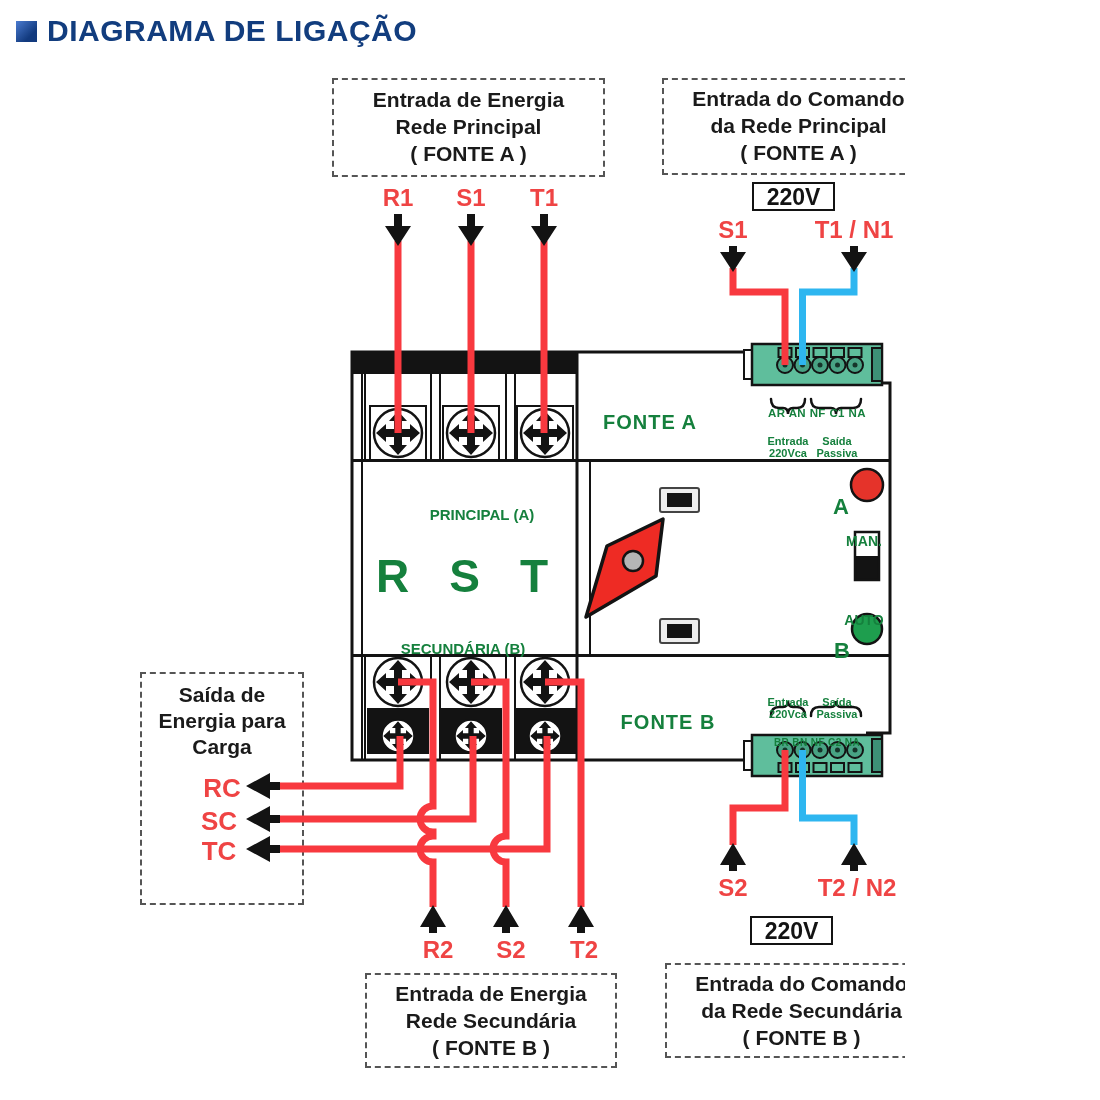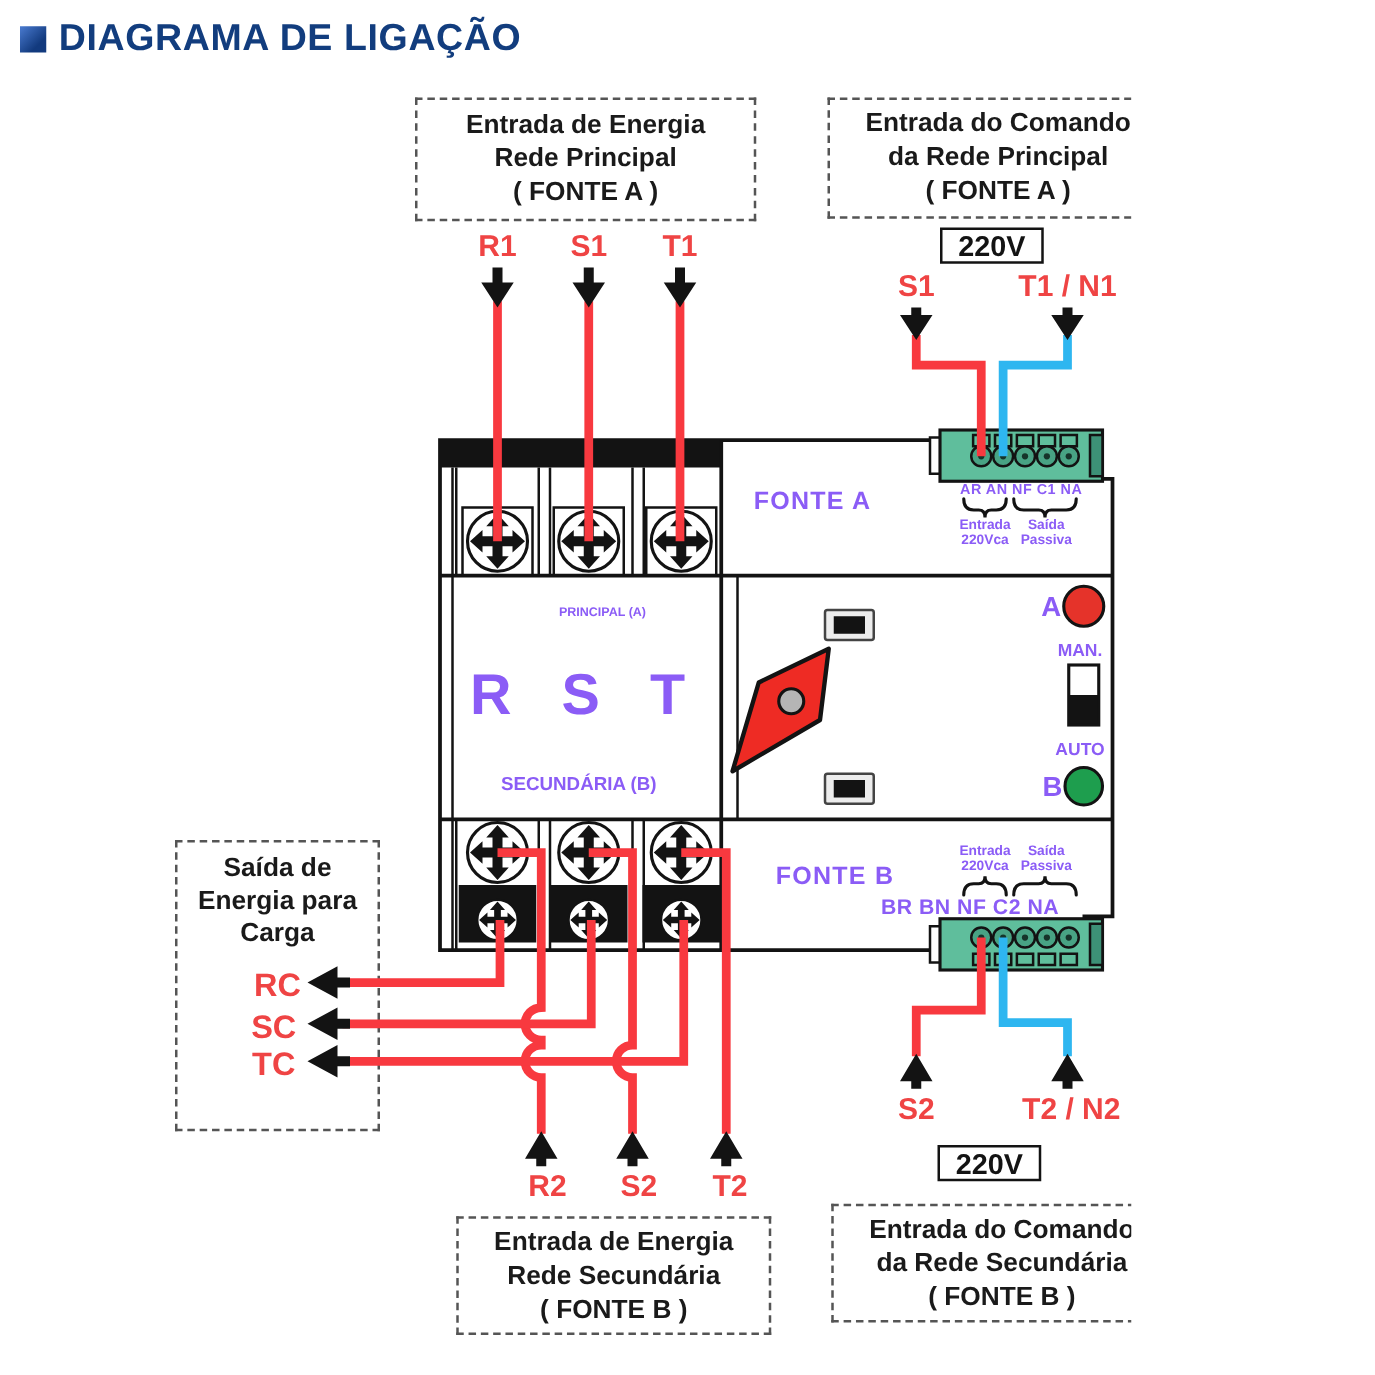--- a/index.html
+++ b/index.html
@@ -23,21 +23,21 @@
   
   .tl{position:absolute;transform:translateX(-50%);font-weight:bold;white-space:nowrap;color:#ef4444;}
   .fs24{font-size:24px;}
   .fs26{font-size:26px;}
 
   
   .vbox{position:absolute;border:2.5px solid #131313;box-sizing:border-box;background:#fff;
         text-align:center;font-weight:bold;font-size:23px;}
 
   
-  .dev{position:absolute;transform:translateX(-50%);font-weight:bold;white-space:nowrap;color:#8b5cf6;}
+  .dev{position:absolute;transform:translateX(-50%);font-weight:bold;white-space:nowrap;color:#15803d;margin-top:21px;}
 
   
   .wire{fill:none;stroke-width:7;stroke-linecap:butt;stroke-linejoin:miter;}
   .wire.red{stroke:var(--wire-red);}
   .wire.blue{stroke:var(--wire-blue);}
   .arrow{fill:#131313;stroke:none;}
   .ol{fill:none;stroke:#131313;stroke-width:3;}
   .ol2{fill:none;stroke:#131313;stroke-width:2;}
   .whitefill{fill:#fff;}
   .blackfill{fill:#131313;}
@@ -251,21 +251,21 @@
     <path class="arrow" d="M506,905 L493,927 L502,927 L502,933 L510,933 L510,927 L519,927 Z"></path>
     <path class="arrow" d="M581,905 L568,927 L577,927 L577,933 L585,933 L585,927 L594,927 Z"></path>
     <path class="arrow" d="M733,843 L720,865 L729,865 L729,871 L737,871 L737,865 L746,865 Z"></path>
     <path class="arrow" d="M854,843 L841,865 L850,865 L850,871 L858,871 L858,865 L867,865 Z"></path>
   </svg>
 
   <div class="layer" style="pointer-events:none;">
     <div class="dev" style="left:650px;top:390px;font-size:20px;letter-spacing:1px;">FONTE A</div>
     <div class="dev" style="left:668px;top:690px;font-size:20px;letter-spacing:1px;">FONTE B</div>
 
-    <div class="dev" style="left:466px;top:485px;font-size:10px;padding-left:32px;">PRINCIPAL (A)</div>
+    <div class="dev" style="left:466px;top:485px;font-size:15px;padding-left:32px;">PRINCIPAL (A)</div>
     <div class="dev" style="left:462px;top:528px;font-size:46px;display:flex;gap:40px;">
       <span>R</span>
       <span>S</span>
       <span>T</span>
     </div>
     <div class="dev" style="left:463px;top:619px;font-size:15px;">SECUNDÁRIA (B)</div>
 
     <div class="dev" style="left:841px;top:473px;font-size:22px;">A</div>
     <div class="dev" style="left:864px;top:512px;font-size:14px;">MAN.</div>
     <div class="dev" style="left:864px;top:591px;font-size:14px;">AUTO</div>
@@ -274,16 +274,16 @@
     <div class="dev" style="left:817px;top:386px;font-size:11.5px;letter-spacing:.4px;">AR AN NF C1 NA</div>
     <div class="dev" style="left:788px;top:414px;font-size:11px;">Entrada</div>
     <div class="dev" style="left:788px;top:426px;font-size:11px;">220Vca</div>
     <div class="dev" style="left:837px;top:414px;font-size:11px;">Saída</div>
     <div class="dev" style="left:837px;top:426px;font-size:11px;">Passiva</div>
 
     <div class="dev" style="left:788px;top:675px;font-size:11px;">Entrada</div>
     <div class="dev" style="left:788px;top:687px;font-size:11px;">220Vca</div>
     <div class="dev" style="left:837px;top:675px;font-size:11px;">Saída</div>
     <div class="dev" style="left:837px;top:687px;font-size:11px;">Passiva</div>
-    <div class="dev" style="left:776px;top:716px;font-size:17px;letter-spacing:.4px;">BR BN NF C2 NA</div>
+    <div class="dev" style="left:817px;top:716px;font-size:10px;letter-spacing:.4px;">BR BN NF C2 NA</div>
   </div>
 
 </div>
 
 </body></html>

